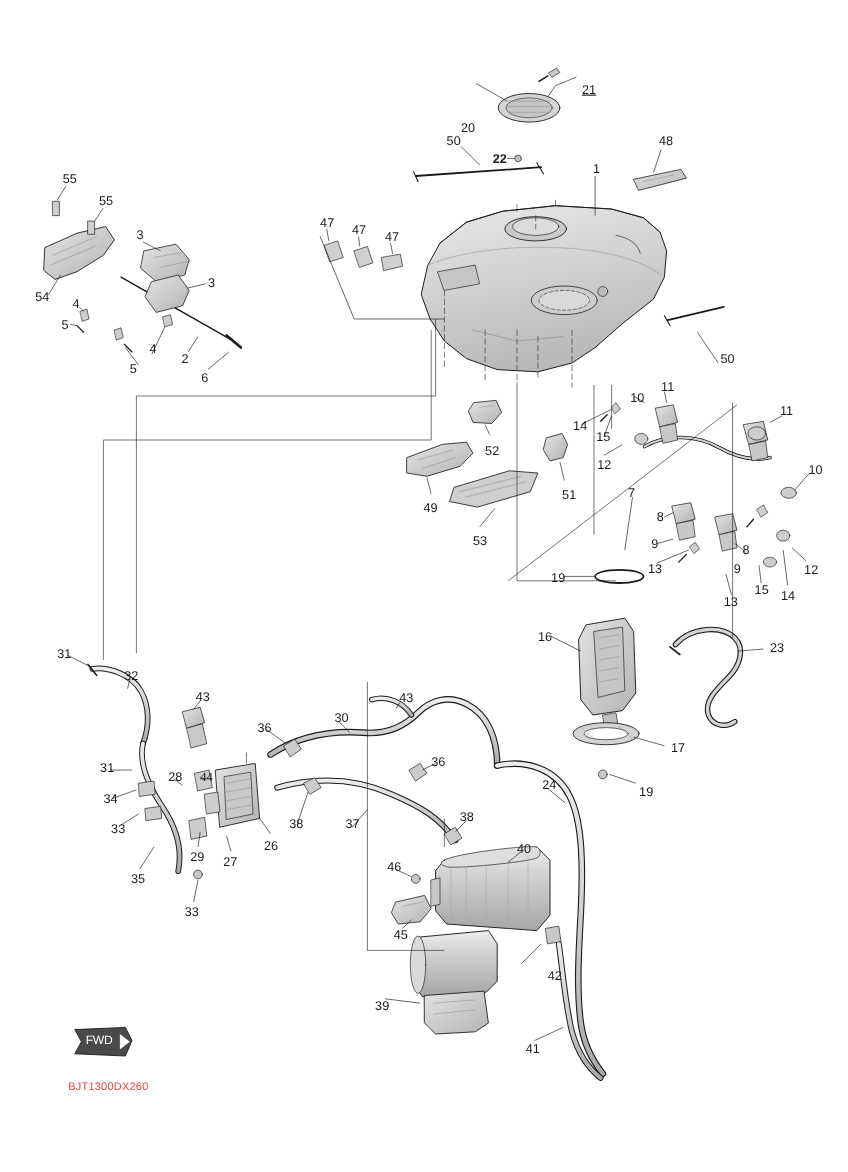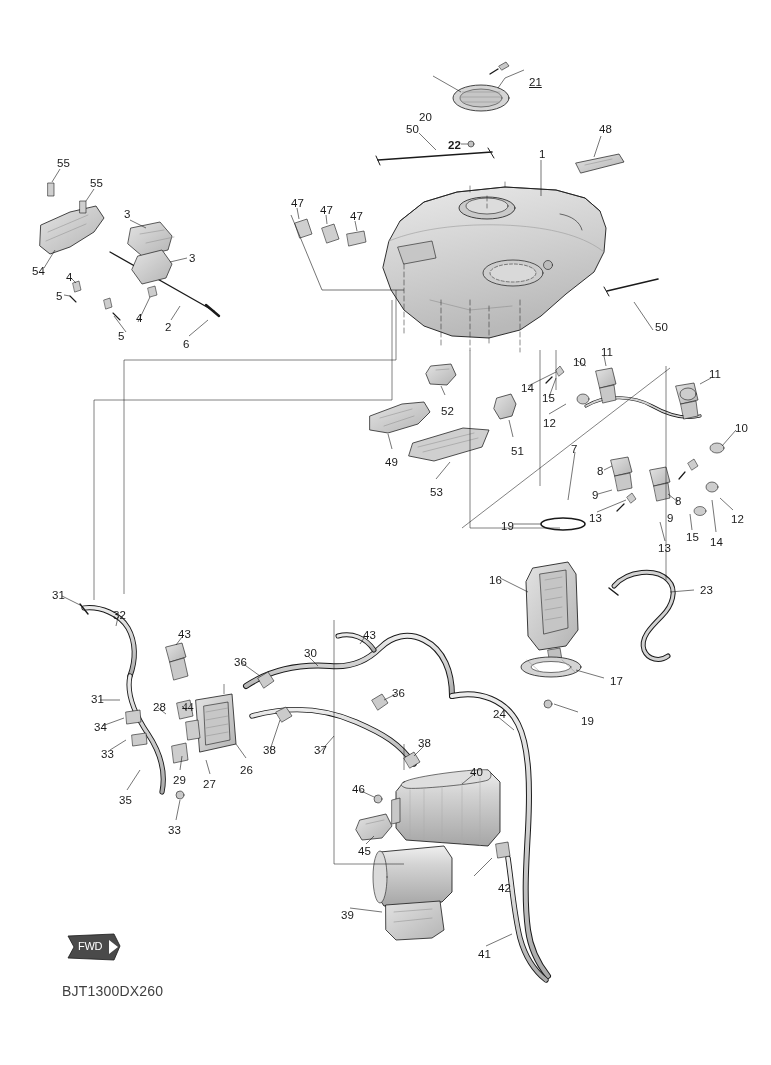--- a/index.html
+++ b/index.html
@@ -34,23 +34,23 @@
     font-family: "Liberation Sans", sans-serif;
     font-size: 11.5px;
     color: #1a1a1a;
     line-height: 1;
     white-space: nowrap;
     user-select: none;
   }
   .diagram-code {
     position: absolute;
     font-family: "Liberation Sans", sans-serif;
-    font-size: 14px;
+    font-size: 10px;
     letter-spacing: 0.2px;
-    color: #404040;
+    color: #ef4444;
   }
   .fwd-badge {
     position: absolute;
     left: 66px;
     top: 932px;
     width: 56px;
     height: 30px;
   }
   .fwd-badge .fwd-text {
     position: absolute;

